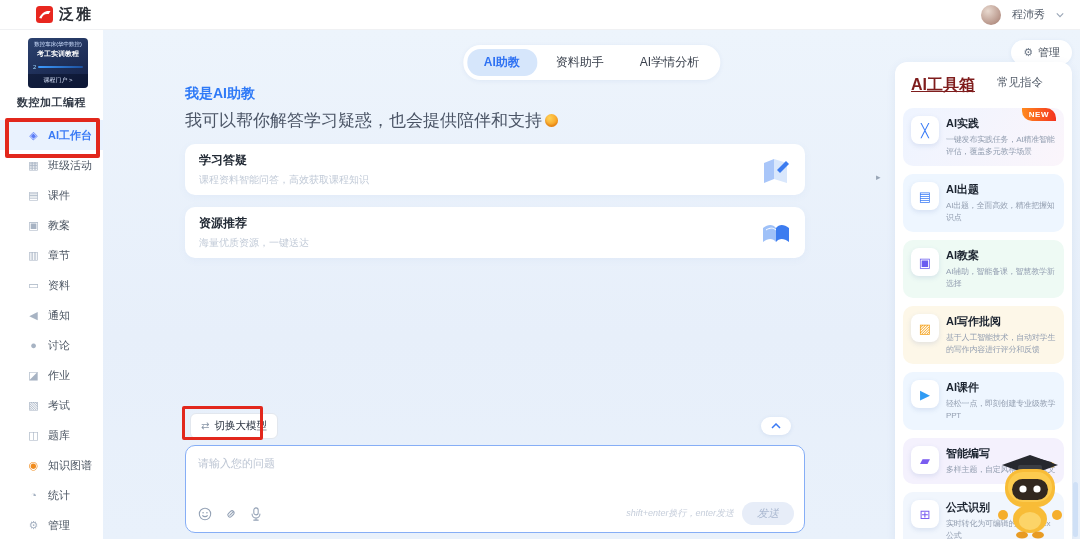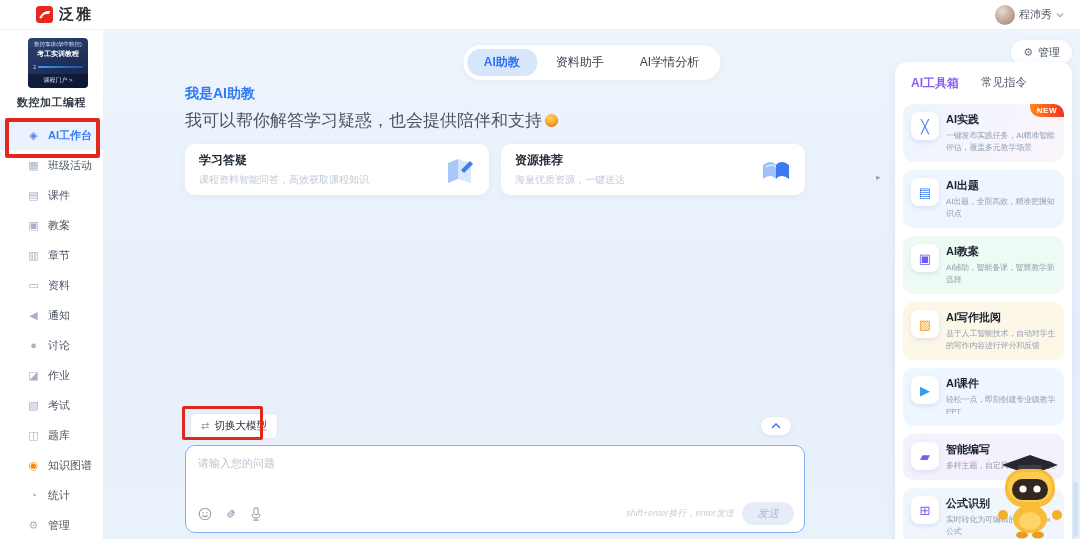--- a/index.html
+++ b/index.html
@@ -8,21 +8,21 @@
     position:relative; overflow:hidden; background:#fff;
     font-family:"Liberation Sans","DejaVu Sans",sans-serif; color:#333;
   }
   
   .topbar { position:absolute; left:0; top:0; width:1080px; height:30px;
     background:#fff; border-bottom:1px solid #f0f1f3; display:flex;
     align-items:center; justify-content:space-between; padding:0 16px; z-index:5; }
   .logo-group { display:flex; align-items:center; gap:6px;padding-left:20px; }
   .logo-mark { width:17px; height:17px; }
   .logo-text { font-size:15px; font-weight:bold; color:#2b2f36; letter-spacing:2px; }
-  .user-group { display:flex; align-items:center; gap:4px; cursor:pointer; }
+  .user-group { display:flex; align-items:center; gap:11px; cursor:pointer; }
   .avatar { width:20px; height:20px; border-radius:50%;
     background:radial-gradient(circle at 35% 30%,#e8d9cf,#b8968a 70%,#8a6d63); }
   .user-name { font-size:11px; color:#555e6b; }
   .chev-down { width:8px; height:8px; }
   
   .sidebar { position:absolute; left:0; top:30px; bottom:0; width:103px; background:#fff; z-index:4; }
   .course-thumb { margin:8px 0 0 28px; width:60px; height:50px; border-radius:4px;
     background:linear-gradient(160deg,#2c426f,#131f45); overflow:hidden; color:#fff;
     display:flex; flex-direction:column; justify-content:space-between; cursor:pointer; }
   .ct-top { padding:3px 2px 0; text-align:center; }
@@ -50,21 +50,21 @@
   .tab.active { background:#d6e6fb; color:#2f72f3; font-weight:bold; }
   .manage-btn { position:absolute; top:10px; right:8px; background:#fff; border-radius:14px;
     padding:5px 12px; display:flex; align-items:center; gap:5px; font-size:11px; color:#4a5360;
     box-shadow:0 1px 4px rgba(40,85,170,.08); cursor:pointer; z-index:3; }
   .manage-btn .gear { font-size:11px; color:#6b7686; line-height:1; }
   .chat-col { position:absolute; left:82px; top:0; bottom:0; width:620px; }
   .greet-title { margin-top:55px; font-size:14px; font-weight:bold; color:#2f7af7; }
   .greet-sub { margin-top:6px; font-size:17px; color:#4b5566; display:flex; align-items:center; }
   .hug-emoji { width:13px; height:13px; border-radius:50%; margin-left:3px; display:inline-block;
     background:radial-gradient(circle at 35% 32%,#ffd257,#f79c1d 75%); box-shadow:inset 0 -2px 2px rgba(200,90,0,.4); }
-  .cards-row { margin-top:12px; display:flex; gap:12px; }
+  .cards-row { margin-top:12px; display:flex; gap:12px;flex-direction:column; }
   .feature-card { flex:1; background:#fff; border-radius:10px; padding:8px 14px;
     display:flex; justify-content:space-between; align-items:center; cursor:pointer;
     box-shadow:0 2px 8px rgba(70,110,190,.05); }
   .fc-title { font-size:12px; font-weight:bold; color:#222a35; }
   .fc-desc { font-size:10px; color:#c2cbd8; margin-top:4px; white-space:nowrap; }
   .fc-icon { width:30px; height:26px; flex-shrink:0; }
   .bottom-cluster { position:absolute; left:0; right:0; bottom:6px; }
   .switch-row { display:flex; justify-content:space-between; align-items:center; margin:0 14px 6px 5px; }
   .switch-btn { background:#fff; border:1px solid #e2e7ee; border-radius:6px; padding:5px 10px;
     font-size:10.5px; color:#2c3542; display:flex; align-items:center; gap:5px; cursor:pointer; }
@@ -84,40 +84,40 @@
   .c-right { display:flex; align-items:center; gap:8px; }
   .hint { font-size:9px; color:#c6cedb; }
   .send-btn { padding:4px 15px; border-radius:13px; background:#e7edf8; color:#abb9d1;
     font-size:11px; cursor:pointer; }
   
   .tools-panel { position:absolute; top:32px; right:8px; bottom:-4px; width:177px;
     background:#fff; border-radius:12px 12px 0 0; box-shadow:0 2px 10px rgba(50,90,160,.08);
     overflow:hidden; z-index:3; }
   .tp-tabs { display:flex; gap:22px; padding:13px 16px 10px; }
   .tp-tab { font-size:11.5px; color:#555e6b; cursor:pointer; white-space:nowrap; }
-  .tp-tab.active { font-size:12px; font-weight:bold; color:#8b5cf6; }
+  .tp-tab.active { font-size:16px; font-weight:bold; color:#7f1d1d;text-decoration:underline; }
   .tool-list { padding:2px 8px 8px; display:flex; flex-direction:column; gap:8px; }
   .tool-card { position:relative; border-radius:10px; padding:8px 7px 8px 8px;
     display:flex; gap:7px; align-items:flex-start; cursor:pointer; }
   .tool-list .tool-card:nth-child(1){ background:linear-gradient(120deg,#eef4ff,#fbf5fb); }
   .tool-list .tool-card:nth-child(2){ background:#eef6ff; }
   .tool-list .tool-card:nth-child(3){ background:#eefaf4; }
   .tool-list .tool-card:nth-child(4){ background:#fdf7e8; }
   .tool-list .tool-card:nth-child(5){ background:#eef6ff; }
   .tool-list .tool-card:nth-child(6){ background:#f4f1fd; }
   .tool-list .tool-card:nth-child(7){ background:#f1f6fd; }
   .tool-list .tool-card:nth-child(8){ background:#effaf4; }
   .tool-list .tool-card:nth-child(9){ background:#fdf7e7; }
   .tool-icon { width:28px; height:28px; flex-shrink:0; background:#fff; border-radius:8px;
     box-shadow:0 2px 5px rgba(90,120,180,.16); display:flex; align-items:center;
     justify-content:center; font-size:13px; line-height:1; }
   .tool-body { min-width:0; }
   .tool-title { font-size:11px; font-weight:bold; color:#1c2430; }
   .tool-desc { font-size:8px; color:#95a0b2; margin-top:3px; line-height:1.5; letter-spacing:-.2px; }
-  .new-badge { position:absolute; top:0; right:0; background:linear-gradient(90deg,#ff8a1e,#f4331f);
+  .new-badge { position:absolute; top:0; right:8px; background:linear-gradient(90deg,#ff8a1e,#f4331f);
     color:#fff; font-size:8px; font-weight:bold; padding:2px 7px; border-radius:0 10px 0 10px; letter-spacing:.5px; }
   
   .anno { position:absolute; border:4px solid #e2271c; border-radius:2px; pointer-events:none; z-index:9; }
   .anno-workbench { left:5px; top:118px; width:95px; height:40px; }
   .anno-switch { left:182px; top:406px; width:81px; height:34px; border-width:3.5px; }
   .panel-handle { position:absolute; left:876px; top:172px; font-size:9px; color:#98a5b6; cursor:pointer; z-index:4; }
   .mascot { position:absolute; right:14px; bottom:0; width:72px; height:86px; z-index:8; cursor:pointer; }
   .scroll-thumb { position:absolute; right:2px; bottom:2px; width:5px; height:55px;
     background:#cfe0f6; border-radius:3px; z-index:10; cursor:pointer; }
 </style>

